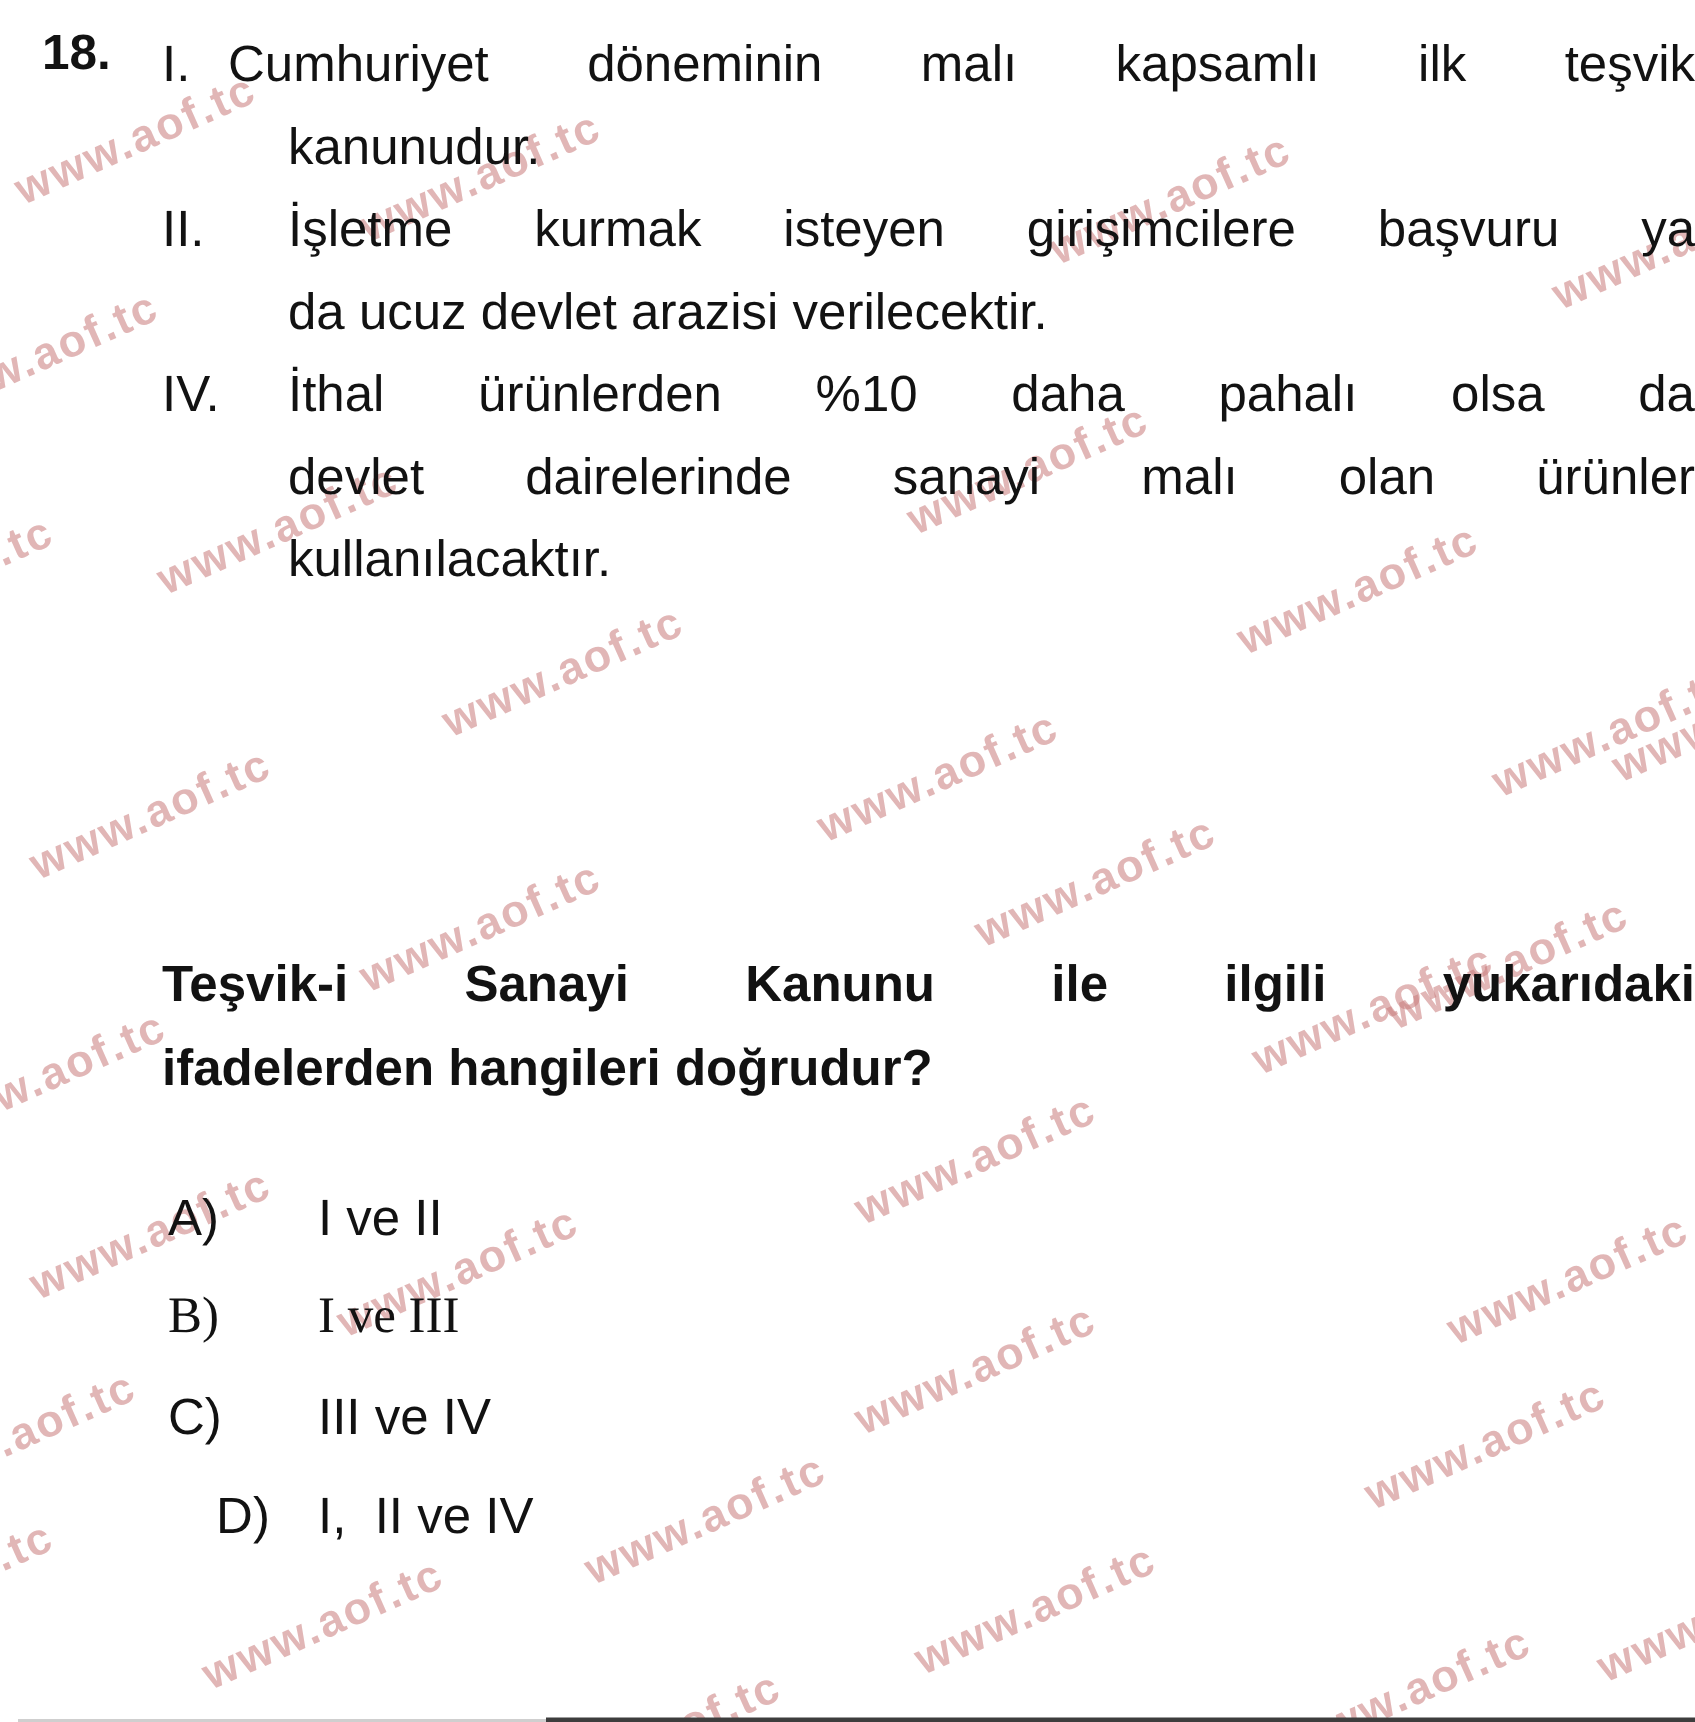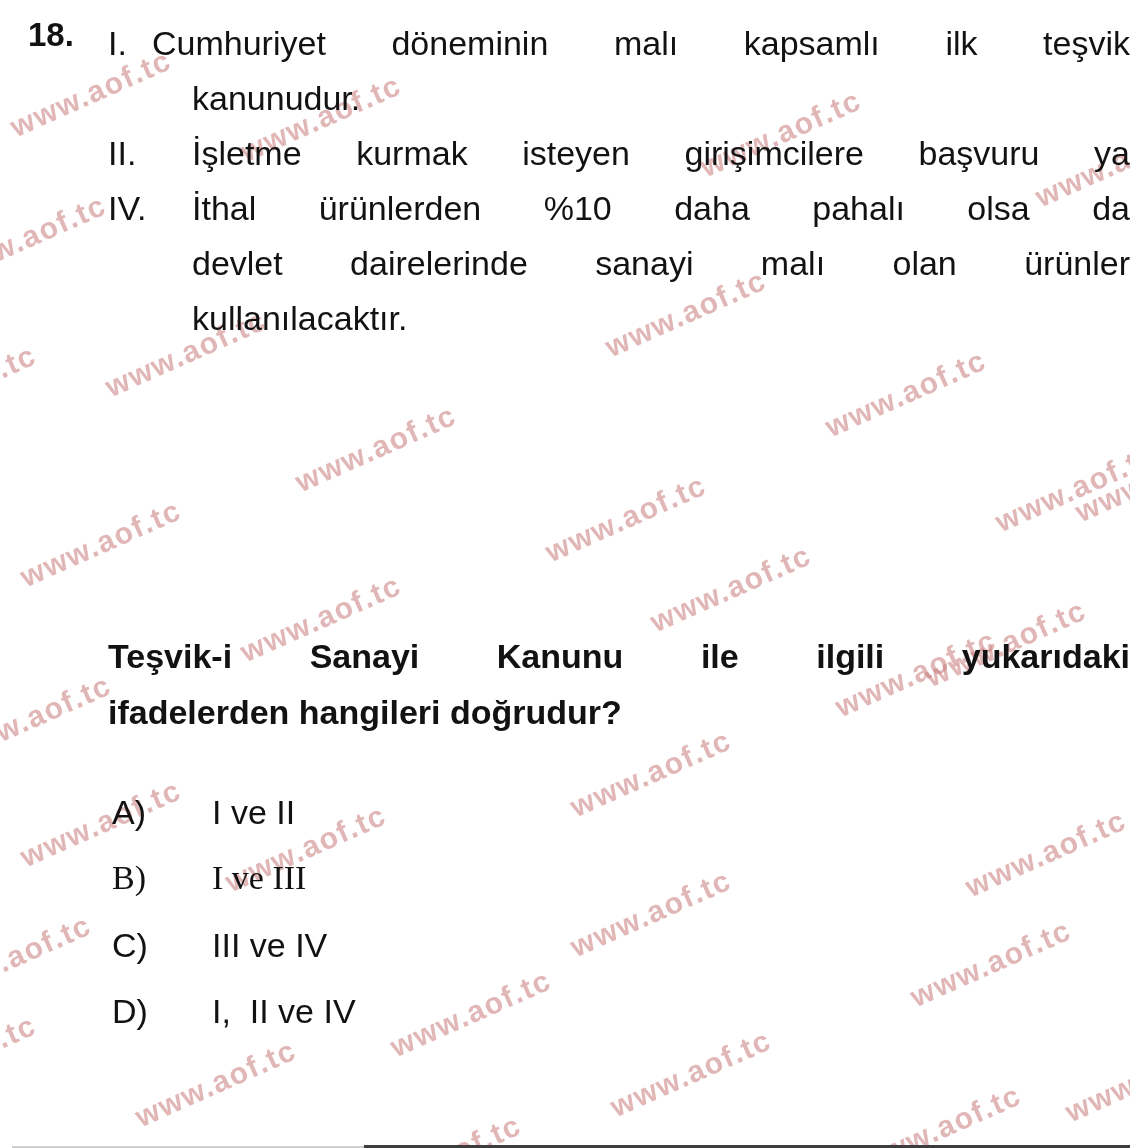--- a/index.html
+++ b/index.html
@@ -24,21 +24,21 @@
   .lline { text-align:left; text-align-last:left; }
   .first-hang { text-indent:-40px; }
   .stem {
     position:absolute; left:96px; top:628px; width:1022px;
     font-size:34px; line-height:56px; font-weight:bold;
   }
   .option-row { position:absolute; left:100px; font-size:34px; line-height:40px; }
   .opt-letter { display:inline-block; width:100px; }
   .opt-text { white-space:pre-wrap; }
   .row-a { top:792px; } .row-b { top:858px;font-family:Liberation Serif, serif; } .row-c { top:925px; }
-  .row-d { top:991px; } .row-e { top:1057px; }
+  .row-d { top:991px;text-align:center; } .row-e { top:1057px; }
   .bottom-rule-light { position:absolute; left:0; bottom:0; width:352px; height:2px; background:#cfcfcf; }
   .bottom-rule-dark  { position:absolute; left:352px; right:0; bottom:0; height:3px; background:#3d3d3d; }
 </style>
 </head>
 <body>
 
 <div class="page">
 
   <div class="wm-layer">
       <span class="wm" style="left: 5px; top: 113px; color: rgb(201, 124, 124);">www.aof.tc</span>
@@ -84,20 +84,21 @@
 
       <div class="statement">
         <span class="numeral">I.</span>
         <div class="jline first-hang">Cumhuriyet döneminin malı kapsamlı ilk teşvik</div>
         <div class="lline">kanunudur.</div>
       </div>
 
       <div class="statement">
         <span class="numeral">II.</span>
         <div class="jline">İşletme kurmak isteyen girişimcilere başvuru ya</div>
+        <div class="lline">da ucuz devlet arazisi verilecektir.</div>
       </div>
 
 
       <div class="statement">
         <span class="numeral">IV.</span>
         <div class="jline">İthal ürünlerden %10 daha pahalı olsa da</div>
         <div class="jline">devlet dairelerinde sanayi malı olan ürünler</div>
         <div class="lline">kullanılacaktır.</div>
       </div>
 

